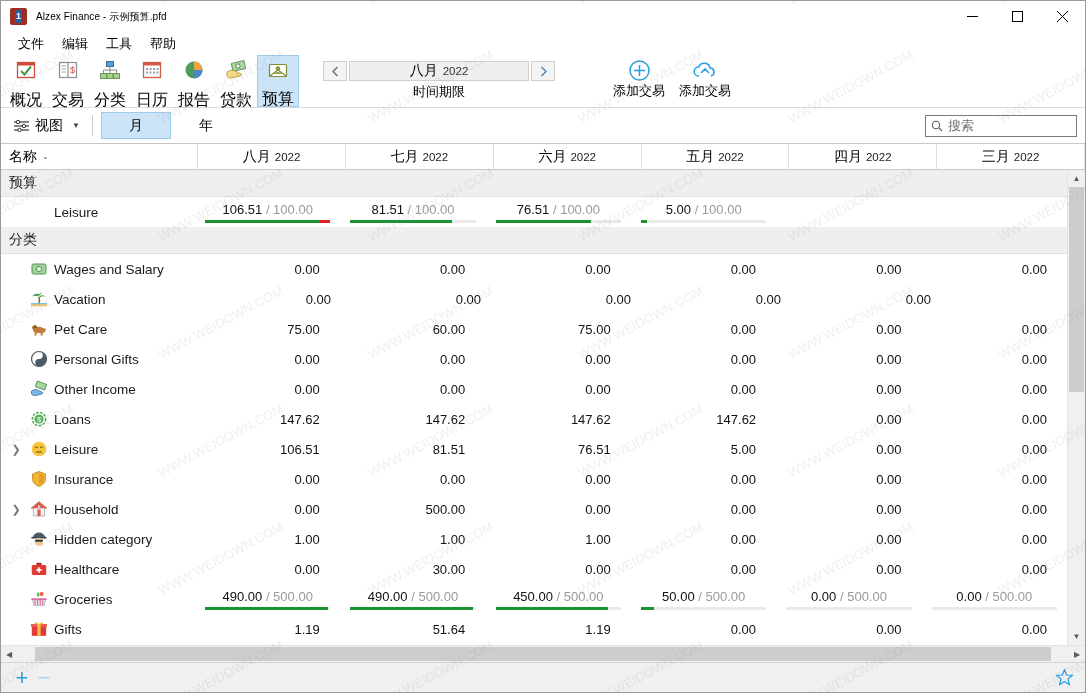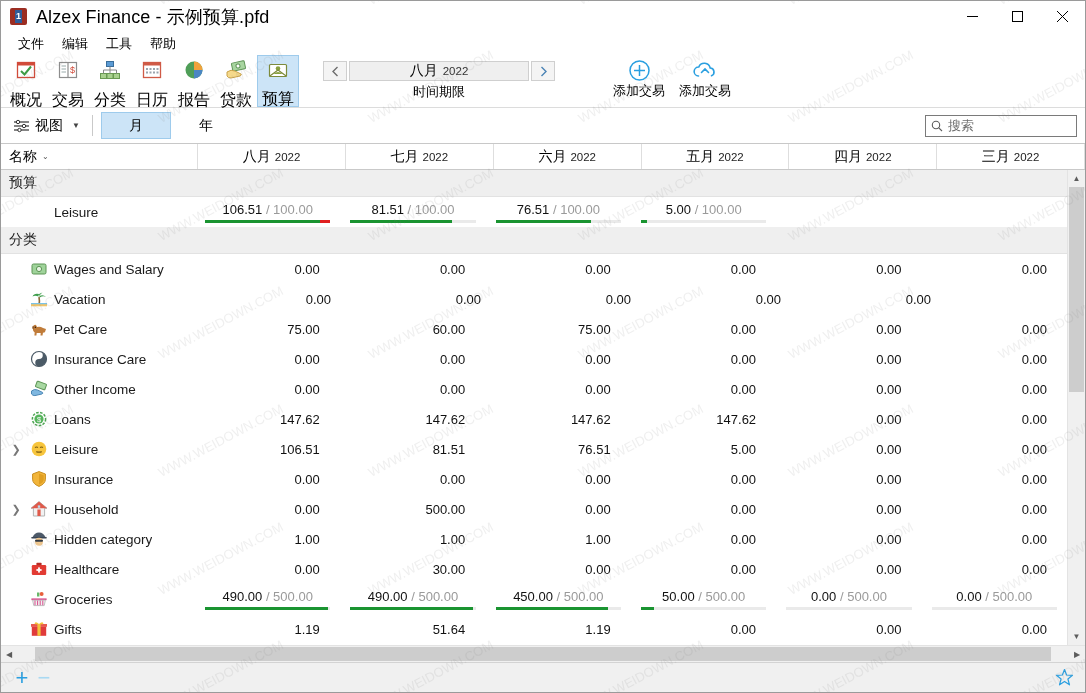--- a/index.html
+++ b/index.html
@@ -10,21 +10,21 @@
     -webkit-font-smoothing:antialiased;
   }
   .window{width:1086px;height:693px;box-sizing:border-box;border:1px solid #9a9a9a;display:flex;flex-direction:column;background:#fff;position:relative;}
 
   
   .titlebar{height:31px;min-height:31px;display:flex;align-items:center;background:#fff;border-bottom:1px solid #fff;}
   .app-icon{width:17px;height:17px;margin-left:9px;margin-right:9px;border-radius:2px;
     background:#9b2d22;display:flex;align-items:center;justify-content:center;position:relative;flex:none;}
   .app-icon:after{content:"";position:absolute;left:5px;top:2px;width:7px;height:13px;background:#2f5c99;}
   .app-icon i{position:relative;z-index:2;color:#fff;font-style:normal;font-size:9px;font-weight:bold;line-height:1;}
-  .title-text{font-size:18px;color:#000;letter-spacing:0.1px;}
+  .title-text{font-size:10px;color:#000;letter-spacing:0.1px;}
   .win-buttons{margin-left:auto;display:flex;height:31px;}
   .win-btn{width:45px;height:31px;display:flex;align-items:center;justify-content:center;cursor:default;}
   .win-btn svg{display:block;}
 
   
   .menubar{height:22px;min-height:22px;display:flex;align-items:center;padding-left:9px;background:#fff;}
   .menu-item{font-size:13px;padding:2px 8px;margin-right:2px;color:#000;cursor:default;}
 
   
   .toolbar{height:52px;min-height:52px;display:flex;align-items:stretch;background:#fff;border-bottom:1px solid #dcdcdc;padding-left:4px;}
@@ -456,21 +456,21 @@
             <div class="cell c-name">
               <div class="twisty"></div>
               <div class="cat-ico">
                 <svg width="18" height="18" viewBox="0 0 18 18">
                   <circle cx="9" cy="9" r="7.5" fill="#fff" stroke="#4b5a66" stroke-width="1.2"></circle>
                   <path d="M9 1.5 a7.5 7.5 0 0 1 0 15 a3.75 3.75 0 0 1 0 -7.5 a3.75 3.75 0 0 0 0 -7.5" fill="#4b5a66"></path>
                   <circle cx="9" cy="5.25" r="1.1" fill="#fff"></circle>
                   <circle cx="9" cy="12.75" r="1.1" fill="#4b5a66"></circle>
                 </svg>
               </div>
-              <div class="cat-lbl">Insurance Care</div>
+              <div class="cat-lbl">Personal Gifts</div>
             </div>
             <div class="cell c-num">0.00</div>
             <div class="cell c-num">0.00</div>
             <div class="cell c-num">0.00</div>
             <div class="cell c-num">0.00</div>
             <div class="cell c-num">0.00</div>
             <div class="cell c-num">0.00</div>
             <div class="cell c-flex"></div>
           </div>
           <div class="row">

